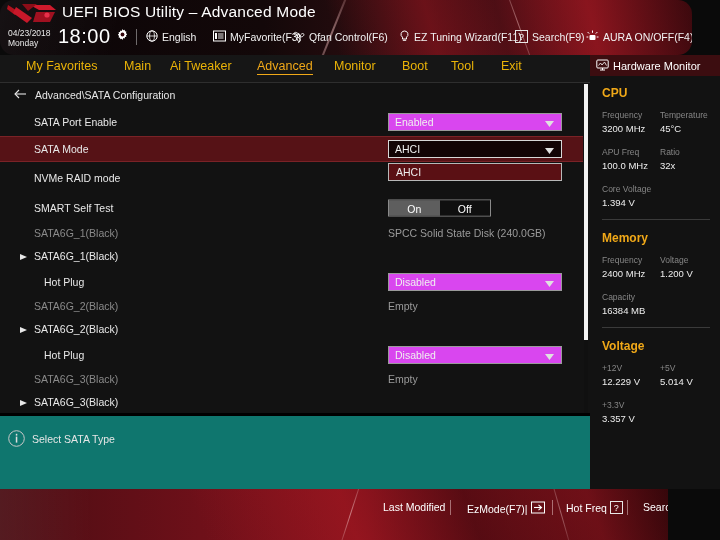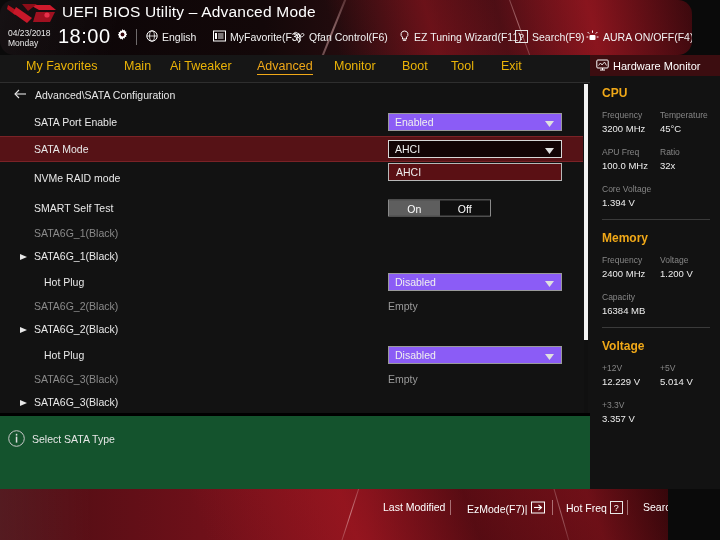--- a/index.html
+++ b/index.html
@@ -102,21 +102,21 @@
   .row-label.arrowed { left: 34px; }
   .tree-arrow { position: absolute; left: 20px; top: 50%; transform: translateY(-50%); }
   .row-value {
     position: absolute; left: 388px; top: 50%; transform: translateY(-50%);
     font-size: 10.5px; color: #9a9a9a; white-space: nowrap;
   }
 
   .combo {
     position: absolute; left: 388px; top: 50%; transform: translateY(-50%);
     width: 174px; height: 18px;
-    background: #8b5cf6; border: 1px solid #9a9a9a;
+    background: #d946ef; border: 1px solid #9a9a9a;
     display: flex; align-items: center;
   }
   .combo.on-sel { background: #120405; border-color: #d8d8d8; }
   .combo-text {
     font-size: 10.5px; color: #f0f0f0; padding-left: 6px; flex: 1;
     white-space: nowrap; overflow: hidden;
   }
   .combo-caret { padding-right: 7px; }
 
   .dropdown {
@@ -145,21 +145,21 @@
     background: #101010;
   }
   .scroll-thumb {
     position: absolute; right: 2px; top: 1px; width: 4px; height: 256px;
     background: #f2f2f2;
   }
 
   
   .helpbar {
     position: absolute; left: 0; top: 413px; width: 590px; height: 76px;
-    background: #14532d; border-top: 3px solid #000;
+    background: #0f766e; border-top: 3px solid #000;
   }
   .help-ic { position: absolute; left: 8px; top: 14px; }
   .help-text {
     position: absolute; left: 32px; top: 17px;
     font-size: 10.5px; color: #e6e6e6;
   }
 
   
   .sidebar {
     position: absolute; left: 590px; top: 55px; width: 130px; height: 434px;
@@ -372,20 +372,21 @@
         <div class="tg">Off</div>
       </div>
     </div>
 
     <div class="row" style="top:82px">
       <div class="row-label arrowed">NVMe RAID mode</div>
     </div>
 
     <div class="row" style="top:137px">
       <div class="row-label arrowed dim">SATA6G_1(Black)</div>
+      <div class="row-value">SPCC Solid State Disk (240.0GB)</div>
     </div>
 
     <div class="row" style="top:160px">
       <span class="tree-arrow">
         <svg width="8" height="8" viewBox="0 0 8 8">
             <polygon points="0,1 7,4 0,7" fill="#e8e8e8"></polygon>
           </svg>
       </span>
       <div class="row-label arrowed">SATA6G_1(Black)</div>
     </div>

